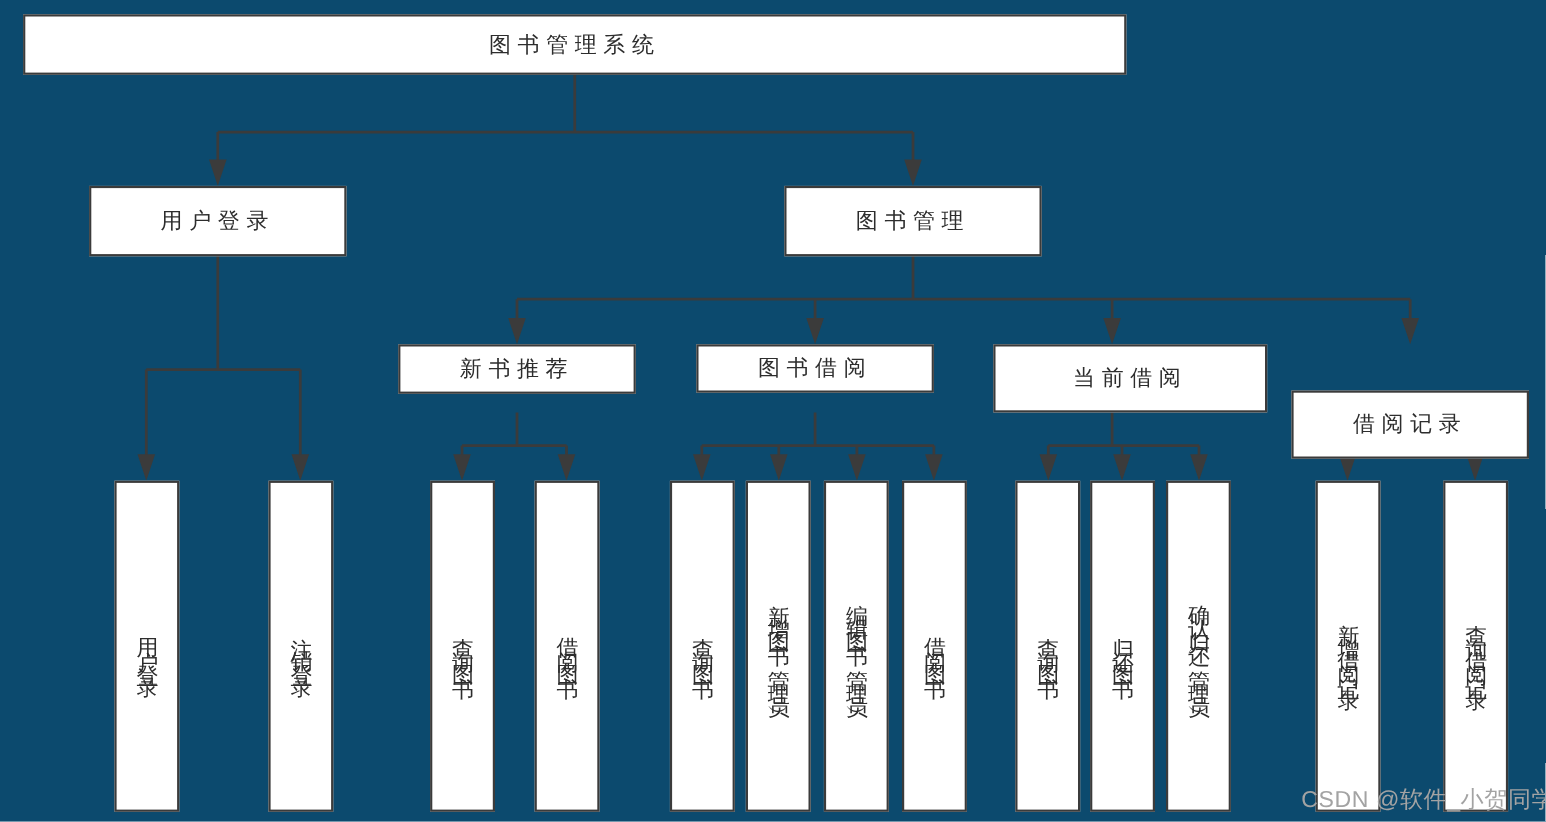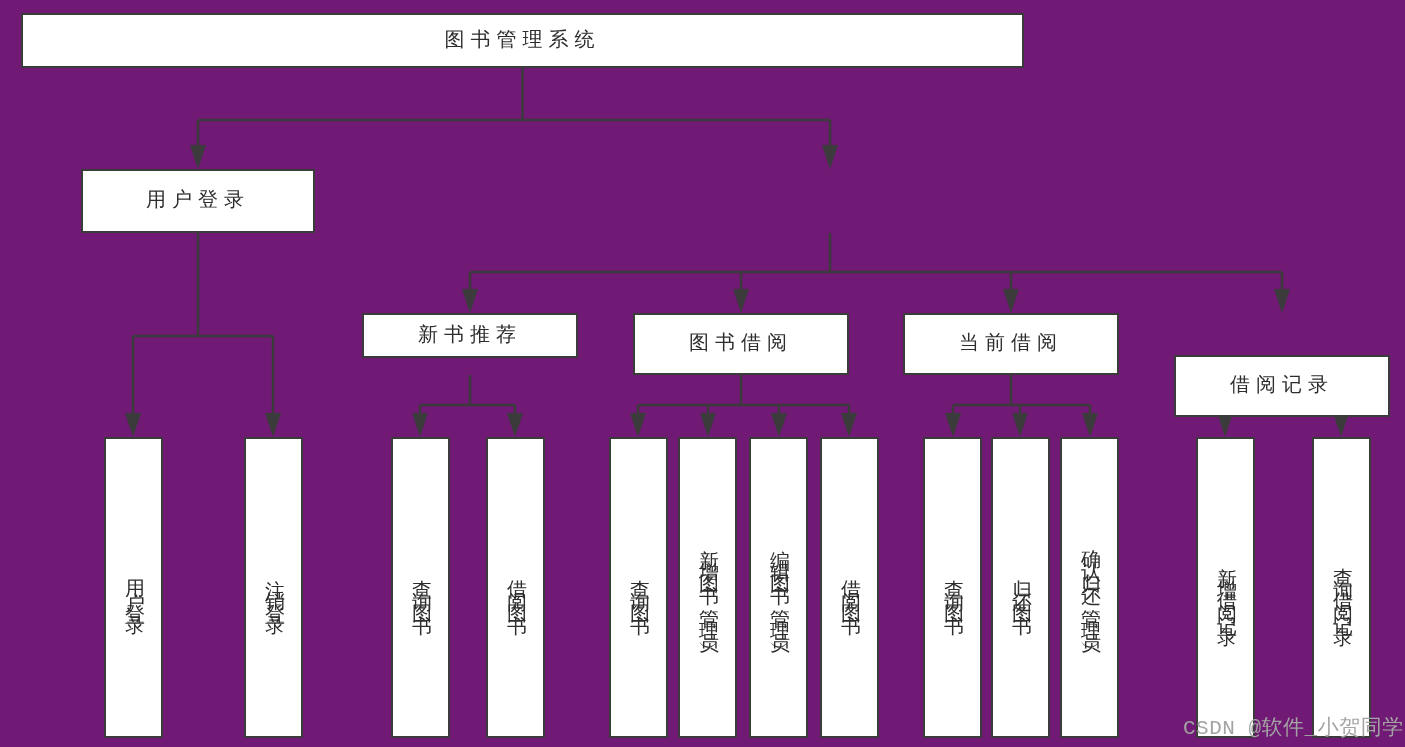--- a/index.html
+++ b/index.html
@@ -1,21 +1,21 @@
 <!DOCTYPE html>
 <html><head>
 <meta charset="utf-8">
 <style>
   html, body { margin: 0; padding: 0; background: #ffffff; }
   .canvas {
     position: relative;
     width: 1405px;
     height: 747px;
-    background: #701a75;
-    font-family: Liberation Mono, monospace;
+    background: #0c4a6e;
+    font-family: Liberation Sans, sans-serif;
     overflow: hidden;
   }
   svg.connectors {
     position: absolute;
     left: 0; top: 0;
     width: 1405px; height: 747px;
   }
   .node {
     position: absolute;
     box-sizing: border-box;
@@ -32,22 +32,22 @@
   .v {
     writing-mode: vertical-rl;
     text-orientation: mixed;
     letter-spacing: 12px;
   }
   
   #n-root           { left: 21px;   top: 13px;  width: 1003px; height: 55px; }
   #n-user-login     { left: 81px;   top: 169px; width: 234px;  height: 64px; }
   #n-book-mgmt      { left: 713px;  top: 169px; width: 234px;  height: 64px; }
   #n-new-book       { left: 362px;  top: 313px; width: 216px;  height: 45px; }
-  #n-book-borrow    { left: 633px;  top: 313px; width: 216px;  height: 62px; }
-  #n-current-borrow { left: 903px;  top: 313px; width: 216px;  height: 62px; }
+  #n-book-borrow    { left: 633px;  top: 313px; width: 216px;  height: 44px; }
+  #n-current-borrow { left: 903px;  top: 313px; width: 249px;  height: 62px; }
   #n-borrow-record  { left: 1174px; top: 313px; width: 216px;  height: 62px; margin-top: 42px; }
   .leaf { top: 437px; width: 59px; height: 301px; }
   #l-user-login     { left: 104px; }
   #l-logout         { left: 244px; }
   #l-query-1        { left: 391px; }
   #l-borrow-1       { left: 486px; }
   #l-query-2        { left: 609px; }
   #l-add-book       { left: 678px; }
   #l-edit-book      { left: 749px; }
   #l-borrow-2       { left: 820px; }
@@ -108,20 +108,21 @@
       <polygon points="1012,413 1028,413 1020,437"></polygon>
       <polygon points="1082,413 1098,413 1090,437"></polygon>
       <polygon points="1217,413 1233,413 1225,437"></polygon>
       <polygon points="1333,413 1349,413 1341,437"></polygon>
     </g>
   </svg>
 
   <div id="n-root" class="node h">图书管理系统</div>
 
   <div id="n-user-login" class="node h">用户登录</div>
+  <div id="n-book-mgmt" class="node h">图书管理</div>
 
   <div id="n-new-book" class="node h">新书推荐</div>
   <div id="n-book-borrow" class="node h">图书借阅</div>
   <div id="n-current-borrow" class="node h">当前借阅</div>
   <div id="n-borrow-record" class="node h">借阅记录</div>
 
   <div id="l-user-login" class="node v leaf">用户登录</div>
   <div id="l-logout" class="node v leaf">注销登录</div>
   <div id="l-query-1" class="node v leaf">查询图书</div>
   <div id="l-borrow-1" class="node v leaf">借阅图书</div>

